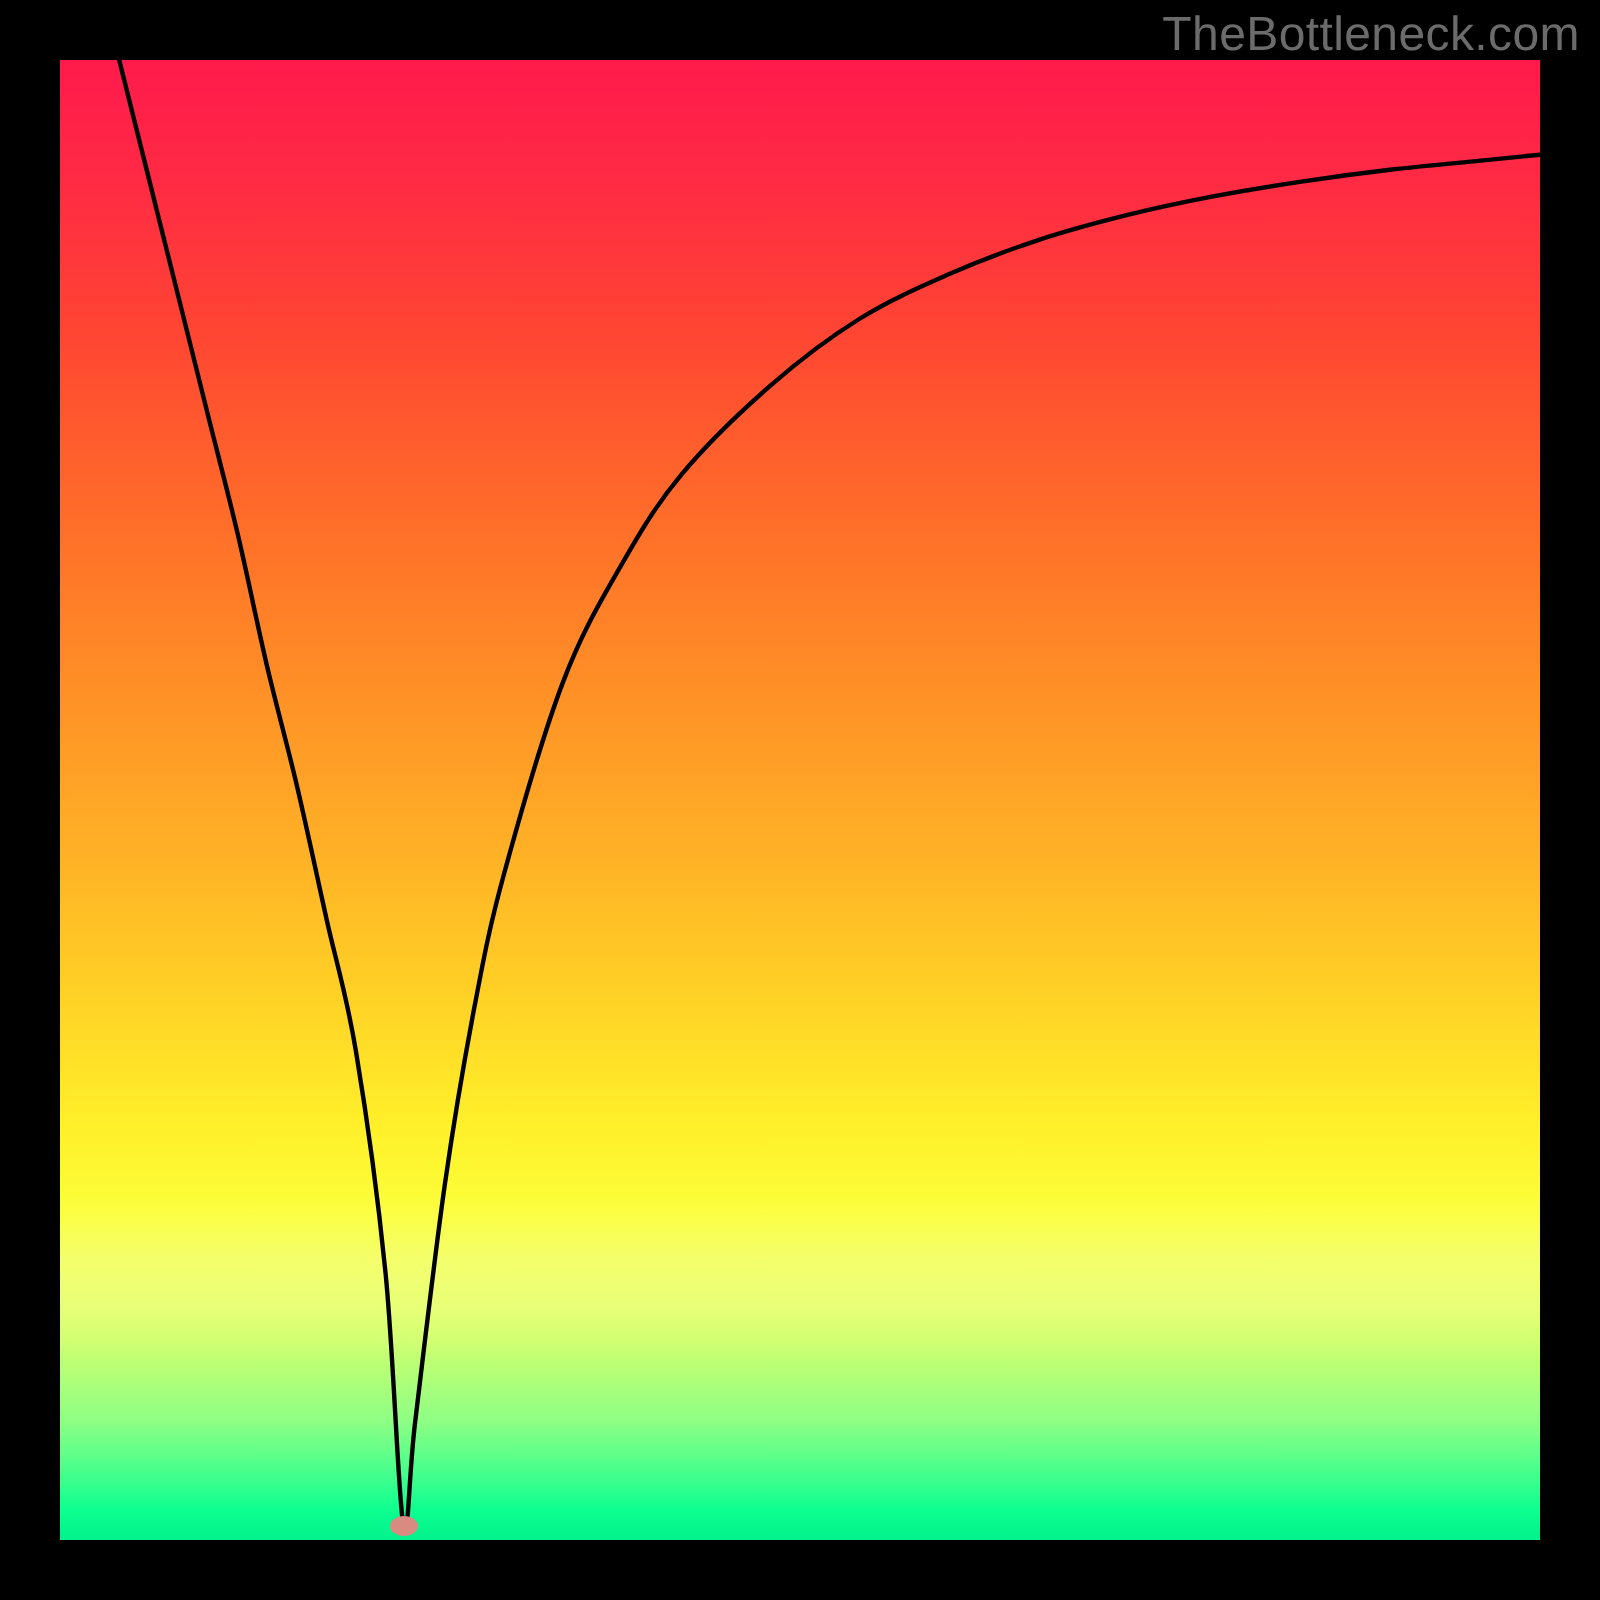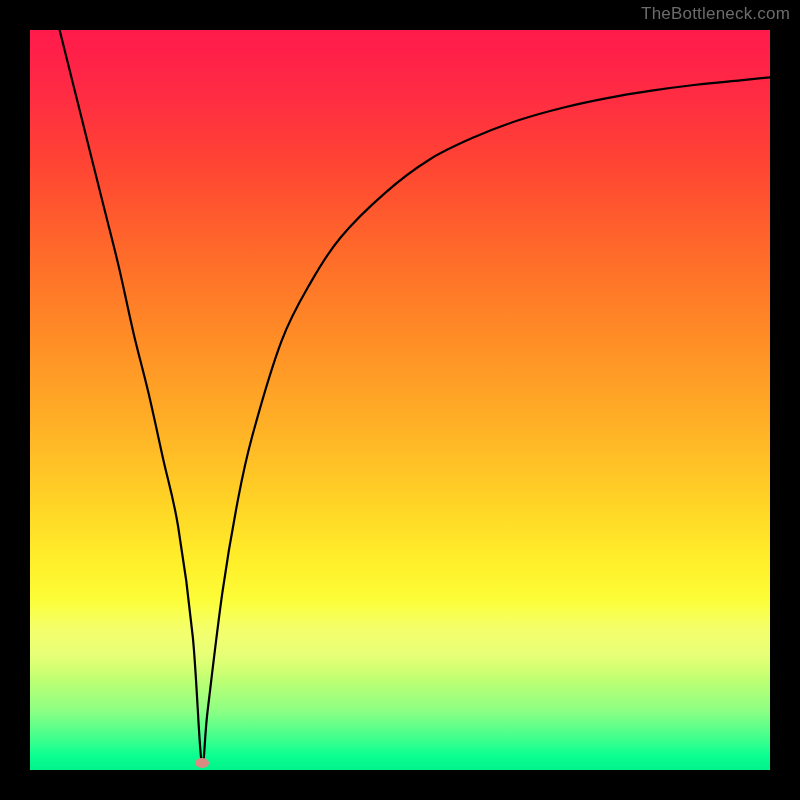--- a/index.html
+++ b/index.html
@@ -62,21 +62,21 @@
       rgba(255,255,160,0.35) 40%,
       rgba(255,255,160,0.35) 70%,
       rgba(255,255,120,0.0) 100%);
     pointer-events: none;
   }
   .attribution {
     position: absolute;
     top: 4px;
     right: 10px;
     color: #6b6b6b;
-    font-size: 17px;
+    font-size: 24px;
     font-weight: 400;
     letter-spacing: 0.2px;
   }
   svg.curve {
     position: absolute;
     left: 30px;
     top: 30px;
     width: 740px;
     height: 740px;
     pointer-events: none;

